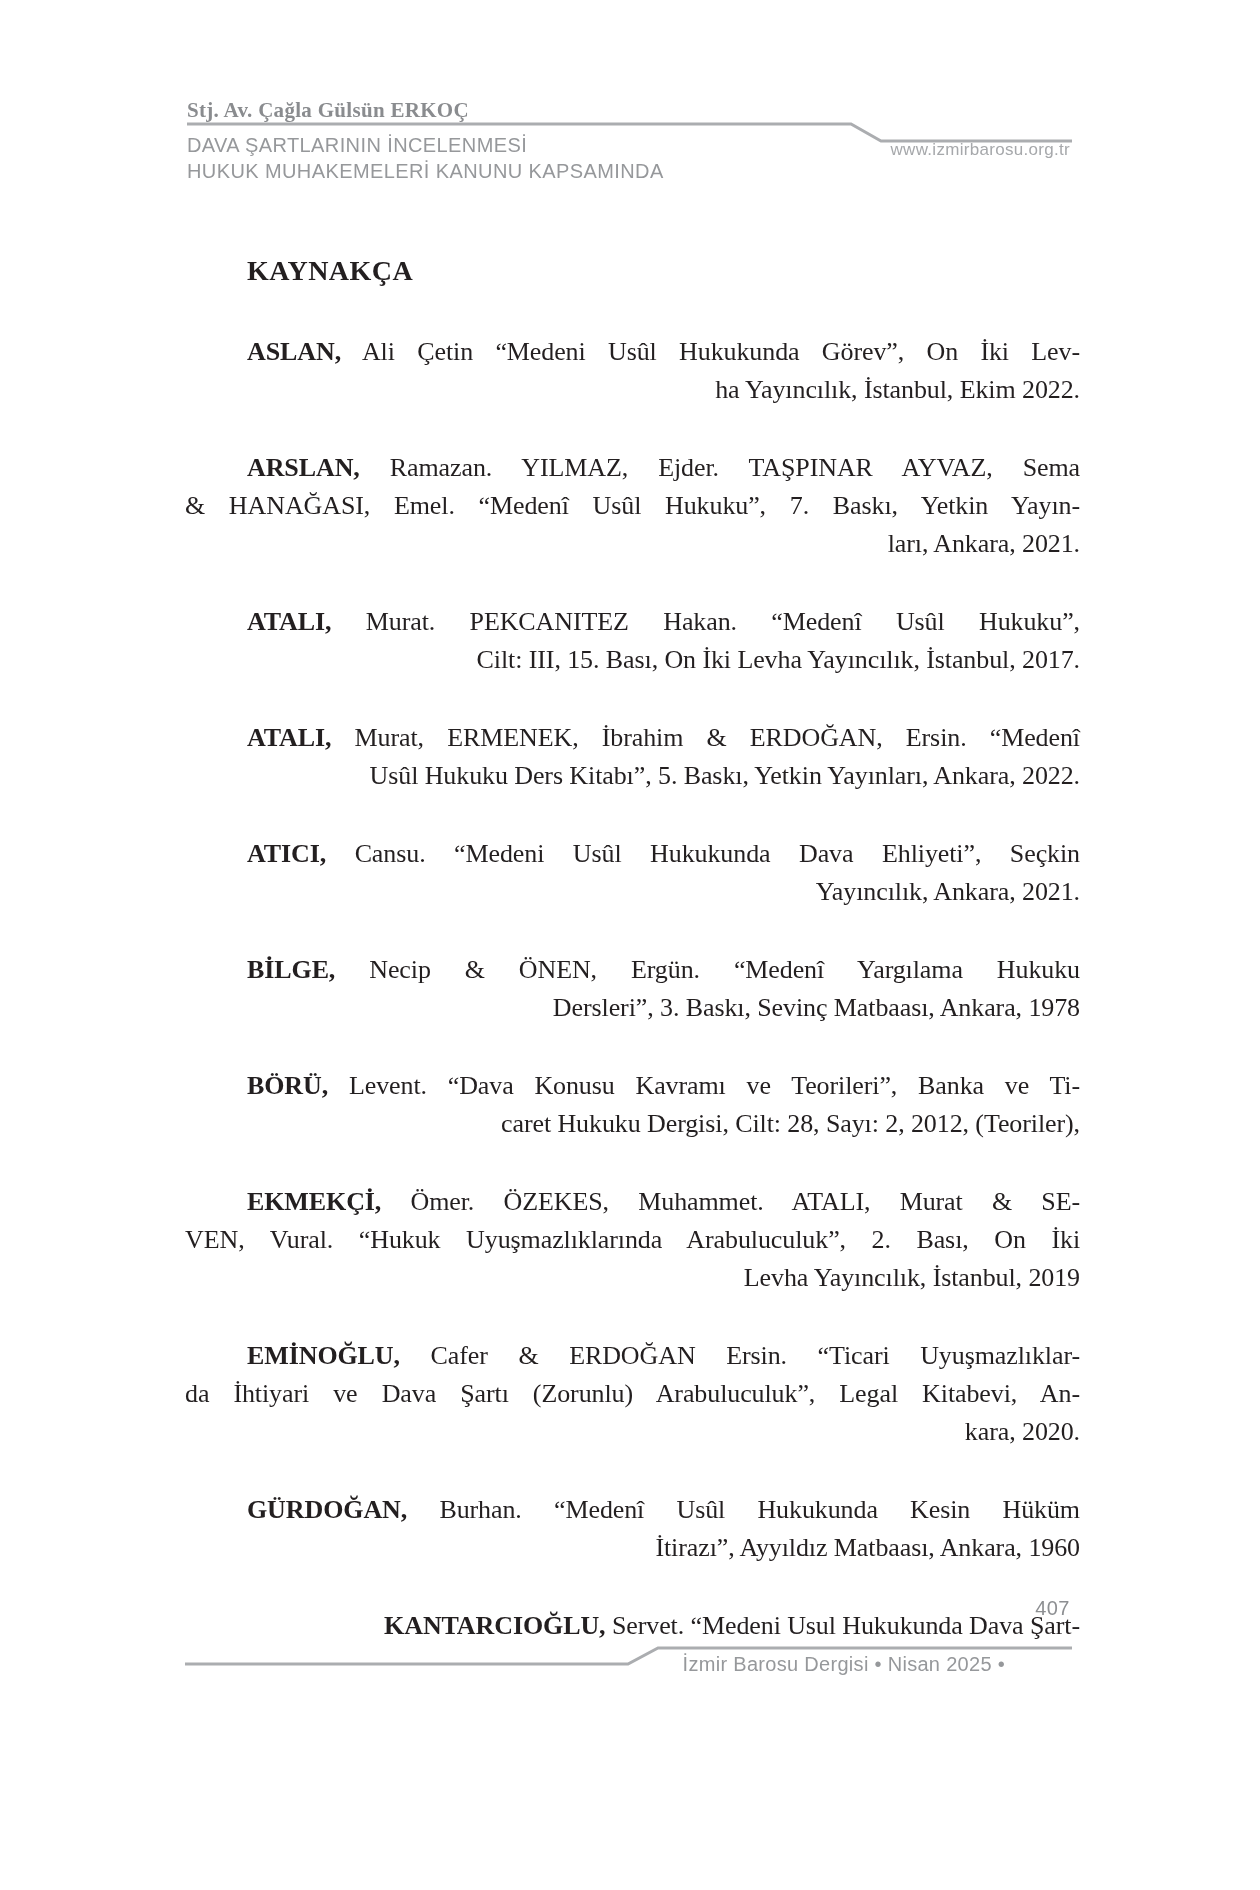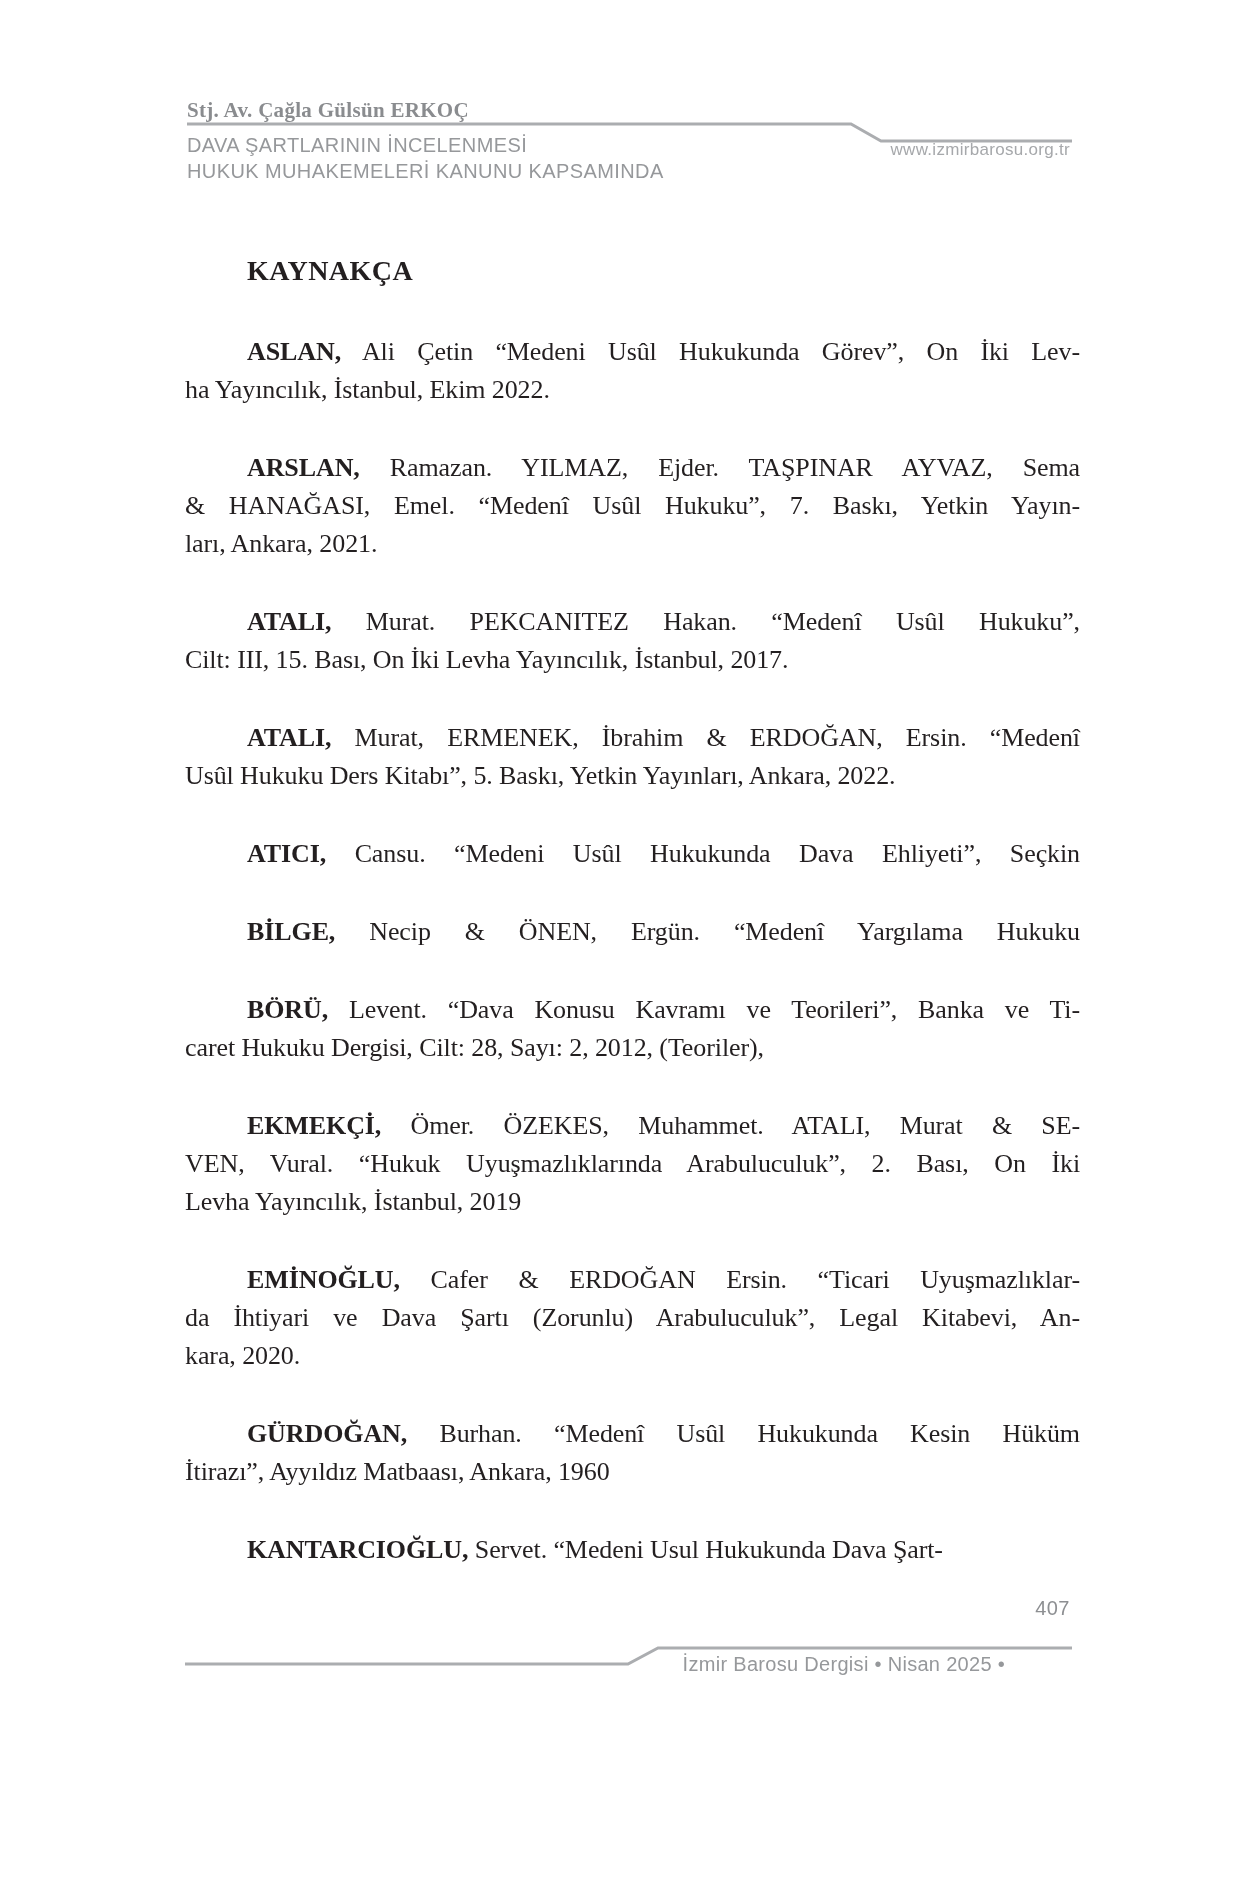--- a/index.html
+++ b/index.html
@@ -35,21 +35,21 @@
 
   
   main { position: absolute; left: 185px; top: 255px; width: 895px; }
   h1 {
     margin: 0 0 46px 62px;
     font-size: 28px; line-height: 32px; font-weight: bold;
     color: #231f20; letter-spacing: 0.5px;
     font-family: "Liberation Serif", serif;
   }
   .entry { margin: 0 0 40px 0; color: #231f20; }
-  .entry .line { font-size: 26px; line-height: 38px; letter-spacing: -0.1px; }
+  .entry .line { font-size: 26px; line-height: 38px; letter-spacing: -0.1px; text-align: right; }
   .entry .line.j { text-align: justify; text-align-last: justify; }
   .entry .line.first { text-indent: 62px; }
   .bold-name { font-weight: bold; }
 
   
   .journal {
     position: absolute; right: 255px; top: 1653px;
     font-family: "Liberation Sans", sans-serif;
     font-size: 20px; color: #96989b; letter-spacing: 0.3px;
   }
@@ -93,23 +93,25 @@
         <div class="entry">
           <div class="line first j"><span class="bold-name">ATALI,</span><span> Murat. PEKCANITEZ Hakan. “Medenî Usûl Hukuku”,</span></div>
           <div class="line">Cilt: III, 15. Bası, On İki Levha Yayıncılık, İstanbul, 2017.</div>
         </div>
         <div class="entry">
           <div class="line first j"><span class="bold-name">ATALI,</span><span> Murat, ERMENEK, İbrahim &amp; ERDOĞAN, Ersin. “Medenî</span></div>
           <div class="line">Usûl Hukuku Ders Kitabı”, 5. Baskı, Yetkin Yayınları, Ankara, 2022.</div>
         </div>
         <div class="entry">
           <div class="line first j"><span class="bold-name">ATICI,</span><span> Cansu. “Medeni Usûl Hukukunda Dava Ehliyeti”, Seçkin</span></div>
+          <div class="line">Yayıncılık, Ankara, 2021.</div>
         </div>
         <div class="entry">
           <div class="line first j"><span class="bold-name">BİLGE,</span><span> Necip &amp; ÖNEN, Ergün. “Medenî Yargılama Hukuku</span></div>
+          <div class="line">Dersleri”, 3. Baskı, Sevinç Matbaası, Ankara, 1978</div>
         </div>
         <div class="entry">
           <div class="line first j"><span class="bold-name">BÖRÜ,</span><span> Levent. “Dava Konusu Kavramı ve Teorileri”, Banka ve Ti-</span></div>
           <div class="line">caret Hukuku Dergisi, Cilt: 28, Sayı: 2, 2012, (Teoriler),</div>
         </div>
         <div class="entry">
           <div class="line first j"><span class="bold-name">EKMEKÇİ,</span><span> Ömer. ÖZEKES, Muhammet. ATALI, Murat &amp; SE-</span></div>
           <div class="line j">VEN, Vural. “Hukuk Uyuşmazlıklarında Arabuluculuk”, 2. Bası, On İki</div>
           <div class="line">Levha Yayıncılık, İstanbul, 2019</div>
         </div>

